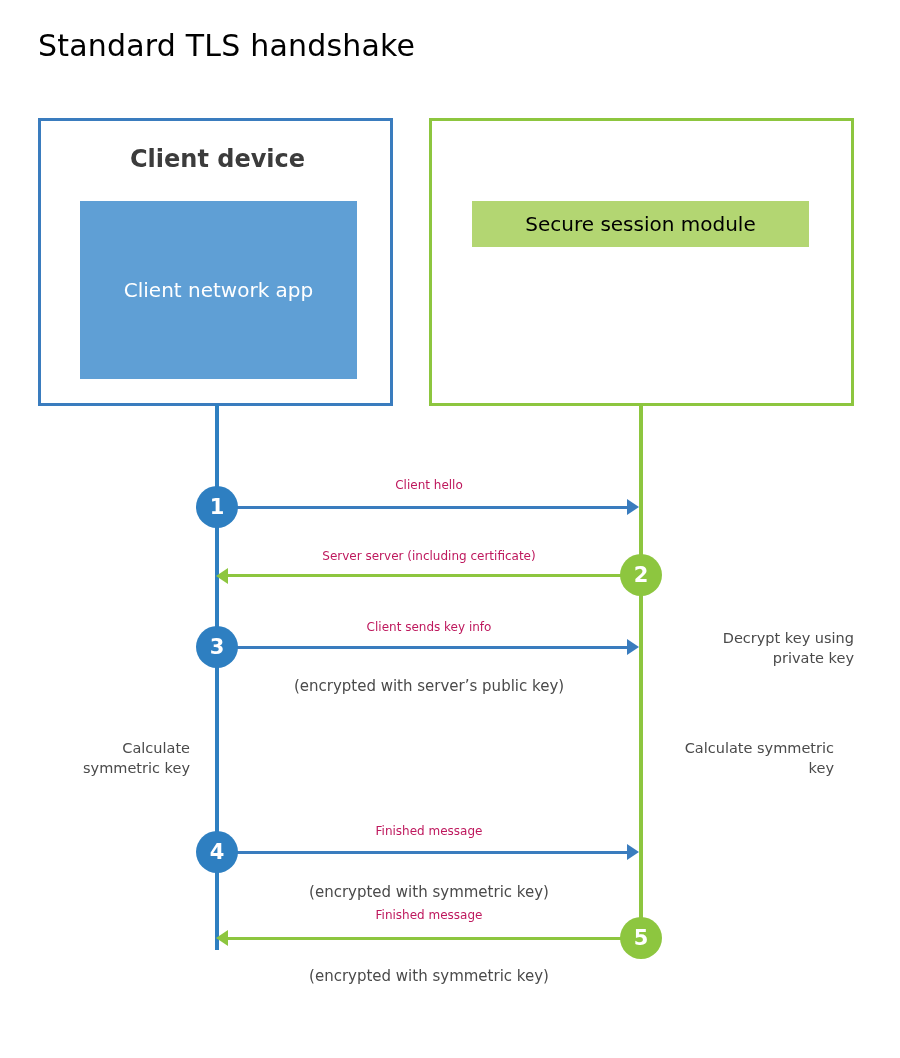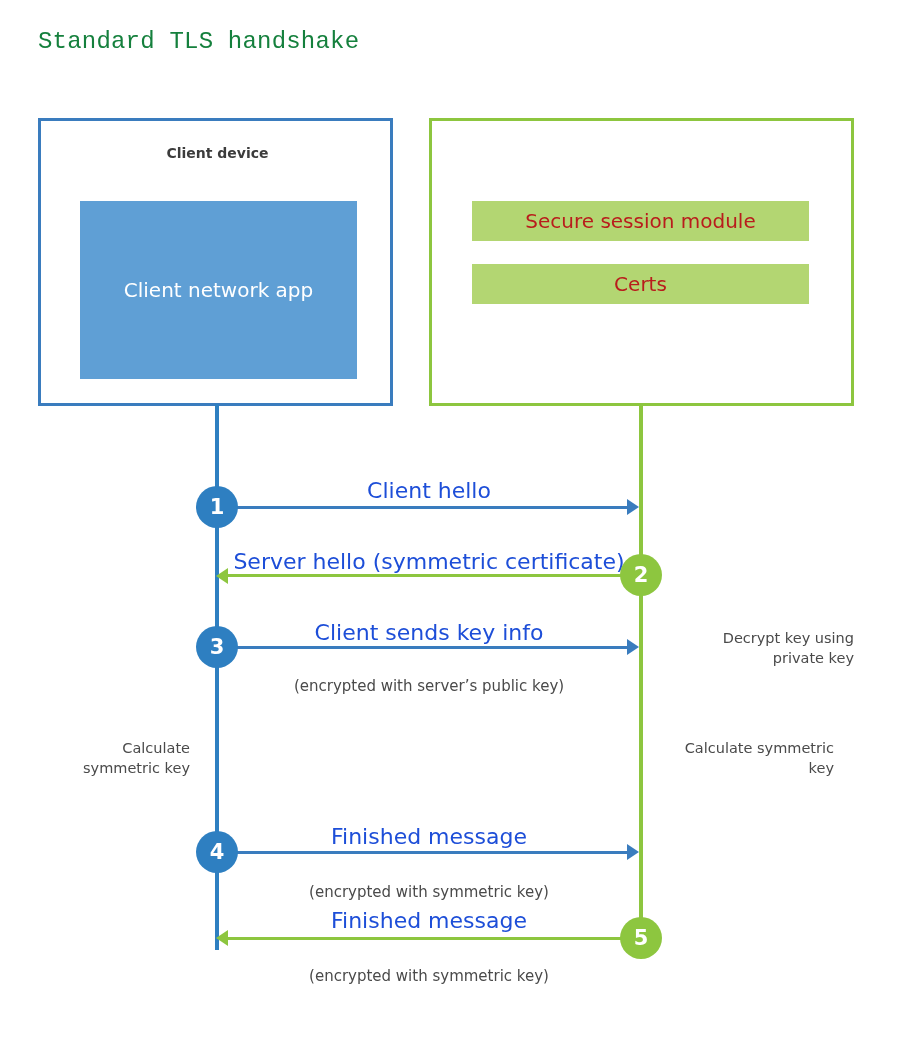--- a/index.html
+++ b/index.html
@@ -13,26 +13,25 @@
     position: relative;
     font-family: "DejaVu Sans", "Liberation Sans", sans-serif;
     overflow: hidden;
   }
 
   
   #page-title {
     position: absolute;
     left: 38px;
     top: 28px;
-    font-size: 24px;
+    font-size: 30px;
     font-weight: 400;
-    color: #15803d;
+    color: #000000;
     letter-spacing: 0.2px;
     white-space: nowrap;
-    font-family: Liberation Mono, monospace;
   }
 
   
   .panel {
     position: absolute;
     background: #ffffff;
     box-sizing: border-box;
   }
   #client-panel {
     left: 38px;
@@ -47,21 +46,21 @@
     width: 425px;
     height: 288px;
     border: 3px solid #8dc63f;
   }
   .panel-title {
     position: absolute;
     left: 4px;
     right: 0;
     top: 24px;
     text-align: center;
-    font-size: 14px;
+    font-size: 24px;
     font-weight: 700;
     color: #3c3c3c;
   }
 
   
   #client-app-block {
     position: absolute;
     left: 39px;
     top: 80px;
     width: 277px;
@@ -76,23 +75,23 @@
     text-align: center;
     line-height: 1.35;
     padding: 0 10px;
     box-sizing: border-box;
   }
 
   .server-block {
     position: absolute;
     left: 40px;
     width: 337px;
-    height: 40px;
+    height: 46px;
     background: #b3d672;
-    color: #b91c1c;
+    color: #000000;
     font-size: 20px;
     display: flex;
     align-items: center;
     justify-content: center;
     text-align: center;
   }
   #server-block-0 { top: 80px; }
   #server-block-1 { top: 143px; }
   #server-block-2 { top: 205px; }
 
@@ -145,22 +144,22 @@
     align-items: center;
     justify-content: center;
   }
   .circle-blue { background: #2e7fc1; }
   .circle-green { background: #8dc63f; }
 
   
   .arrow-label {
     position: absolute;
     text-align: center;
-    font-size: 22px;
-    color: #1d4ed8;
+    font-size: 12px;
+    color: #be185d;
     white-space: nowrap;
   }
   .arrow-sublabel {
     position: absolute;
     text-align: center;
     font-size: 15px;
     color: #4a4a4a;
     white-space: nowrap;
     margin-top: 21px;
   }
@@ -180,32 +179,31 @@
 
 <div id="page-title">Standard TLS handshake</div>
 
 <div class="panel" id="client-panel">
   <div class="panel-title">Client device</div>
   <div id="client-app-block">Client network app</div>
 </div>
 
 <div class="panel" id="server-panel">
   <div class="server-block" id="server-block-0">Secure session module</div>
-  <div class="server-block" id="server-block-1">Certs</div>
 </div>
 
 <div class="lifeline" id="client-lifeline"></div>
 <div class="lifeline" id="server-lifeline"></div>
 
 <div class="arrow-label" style="left:217px; top:478px; width:424px;">Client hello</div>
 <div class="arrow-line arrow-blue" style="left:217px; top:506px; width:412px;"></div>
 <div class="arrow-head head-right-blue" style="left:627px; top:499px;"></div>
 <div class="step-circle circle-blue" style="left:196px; top:486px;">1</div>
 
-<div class="arrow-label" style="left:217px; top:549px; width:424px;">Server hello (symmetric certificate)</div>
+<div class="arrow-label" style="left:217px; top:549px; width:424px;">Server server (including certificate)</div>
 <div class="arrow-line arrow-green" style="left:228px; top:574px; width:413px;"></div>
 <div class="arrow-head head-left-green" style="left:216px; top:568px;"></div>
 <div class="step-circle circle-green" style="left:620px; top:554px;">2</div>
 
 <div class="arrow-label" style="left:217px; top:620px; width:424px;">Client sends key info</div>
 <div class="arrow-line arrow-blue" style="left:217px; top:646px; width:412px;"></div>
 <div class="arrow-head head-right-blue" style="left:627px; top:639px;"></div>
 <div class="arrow-sublabel" style="left:217px; top:656px; width:424px;">(encrypted with server’s public key)</div>
 <div class="step-circle circle-blue" style="left:196px; top:626px;">3</div>
 <div class="side-note note-right" style="left:674px; top:629px; width:180px;">Decrypt key using private key</div>

